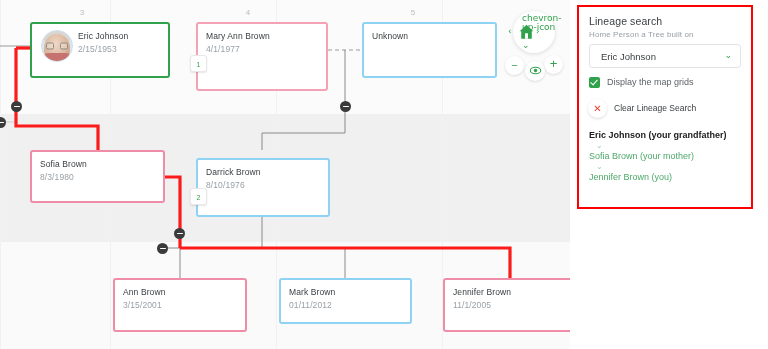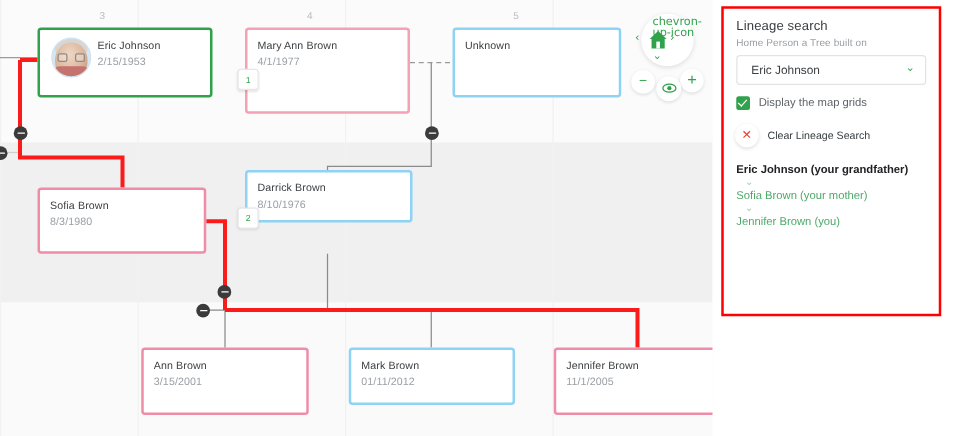--- a/index.html
+++ b/index.html
@@ -224,21 +224,21 @@
   }
   #zoom-out-button { left: 0px;  top: 45px; font-size: 11px; }
   #zoom-in-button  { left: 39px; top: 44px; font-size: 13px; }
   #eye-button      { left: 20px; top: 50px; width: 20px; height: 20px; line-height: 19px; }
 
   
   #lineage-panel {
     position: absolute;
     left: 577px; top: 5px;
     width: 176px;
-    height: 248px;
+    height: 204px;
     border: 2px solid #ff0000;
     background: #ffffff;
     box-sizing: border-box;
     padding: 8px 10px 0 10px;
   }
   #panel-title {
     font-size: 10.5px;
     color: #3c4043;
     margin: 0 0 3px 0;
     letter-spacing: .1px;
@@ -429,21 +429,21 @@
       </div>
     </div>
 
     <div class="node pinkd no-avatar" style="left:30px;top:150px;width:135px;height:53px;">
       <div class="inner">
         <div class="nm">Sofia Brown</div>
         <div class="dt">8/3/1980</div>
       </div>
     </div>
 
-    <div class="node blue no-avatar" style="left:196px;top:136px;width:134px;height:42px;">
+    <div class="node blue no-avatar" style="left:196px;top:158px;width:134px;height:59px;">
       <div class="inner">
         <div class="nm">Darrick Brown</div>
         <div class="dt">8/10/1976</div>
         <div class="badge" style="left:-8px;top:28px;">2</div>
       </div>
     </div>
 
     <div class="node pinkd no-avatar" style="left:113px;top:278px;width:134px;height:54px;">
       <div class="inner">
         <div class="nm">Ann Brown</div>

